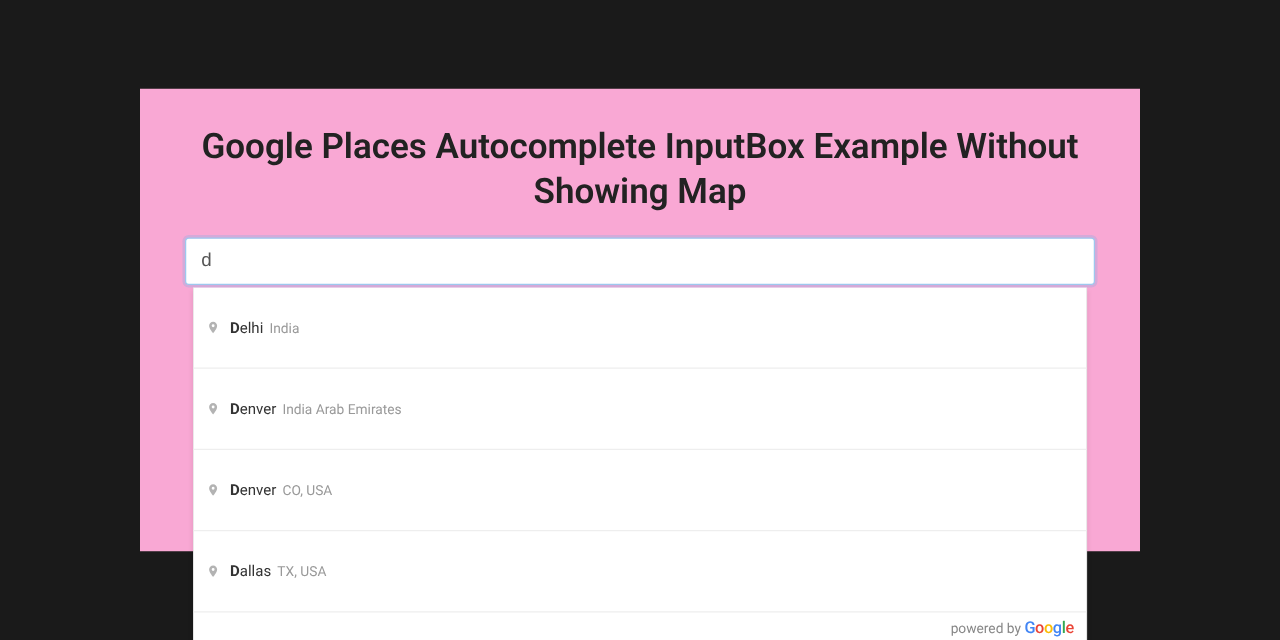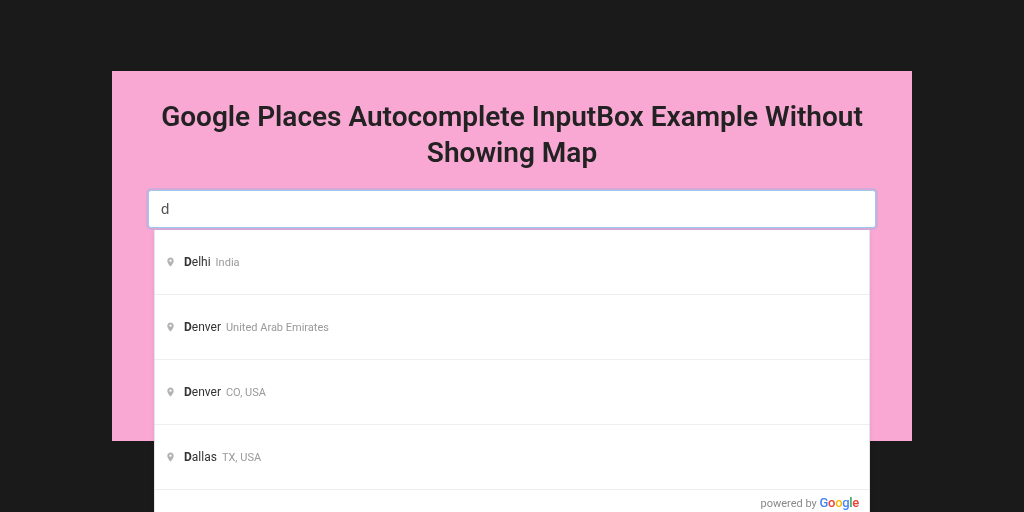--- a/index.html
+++ b/index.html
@@ -107,21 +107,21 @@
       </span>
     </div>
     <div class="item">
       <span class="pin-icon">
         <svg viewBox="0 0 24 24" width="11" height="14">
             <path fill="#b3b3b3" d="M12 2C8.13 2 5 5.13 5 9c0 5.25 7 13 7 13s7-7.75 7-13c0-3.87-3.13-7-7-7zm0 9.5a2.5 2.5 0 1 1 0-5 2.5 2.5 0 0 1 0 5z"></path>
           </svg>
       </span>
       <span>
         <span class="match">D</span><span class="rest">enver</span>
-        <span class="secondary">United Arab Emirates</span>
+        <span class="secondary">India Arab Emirates</span>
       </span>
     </div>
     <div class="item">
       <span class="pin-icon">
         <svg viewBox="0 0 24 24" width="11" height="14">
             <path fill="#b3b3b3" d="M12 2C8.13 2 5 5.13 5 9c0 5.25 7 13 7 13s7-7.75 7-13c0-3.87-3.13-7-7-7zm0 9.5a2.5 2.5 0 1 1 0-5 2.5 2.5 0 0 1 0 5z"></path>
           </svg>
       </span>
       <span>
         <span class="match">D</span><span class="rest">enver</span>

